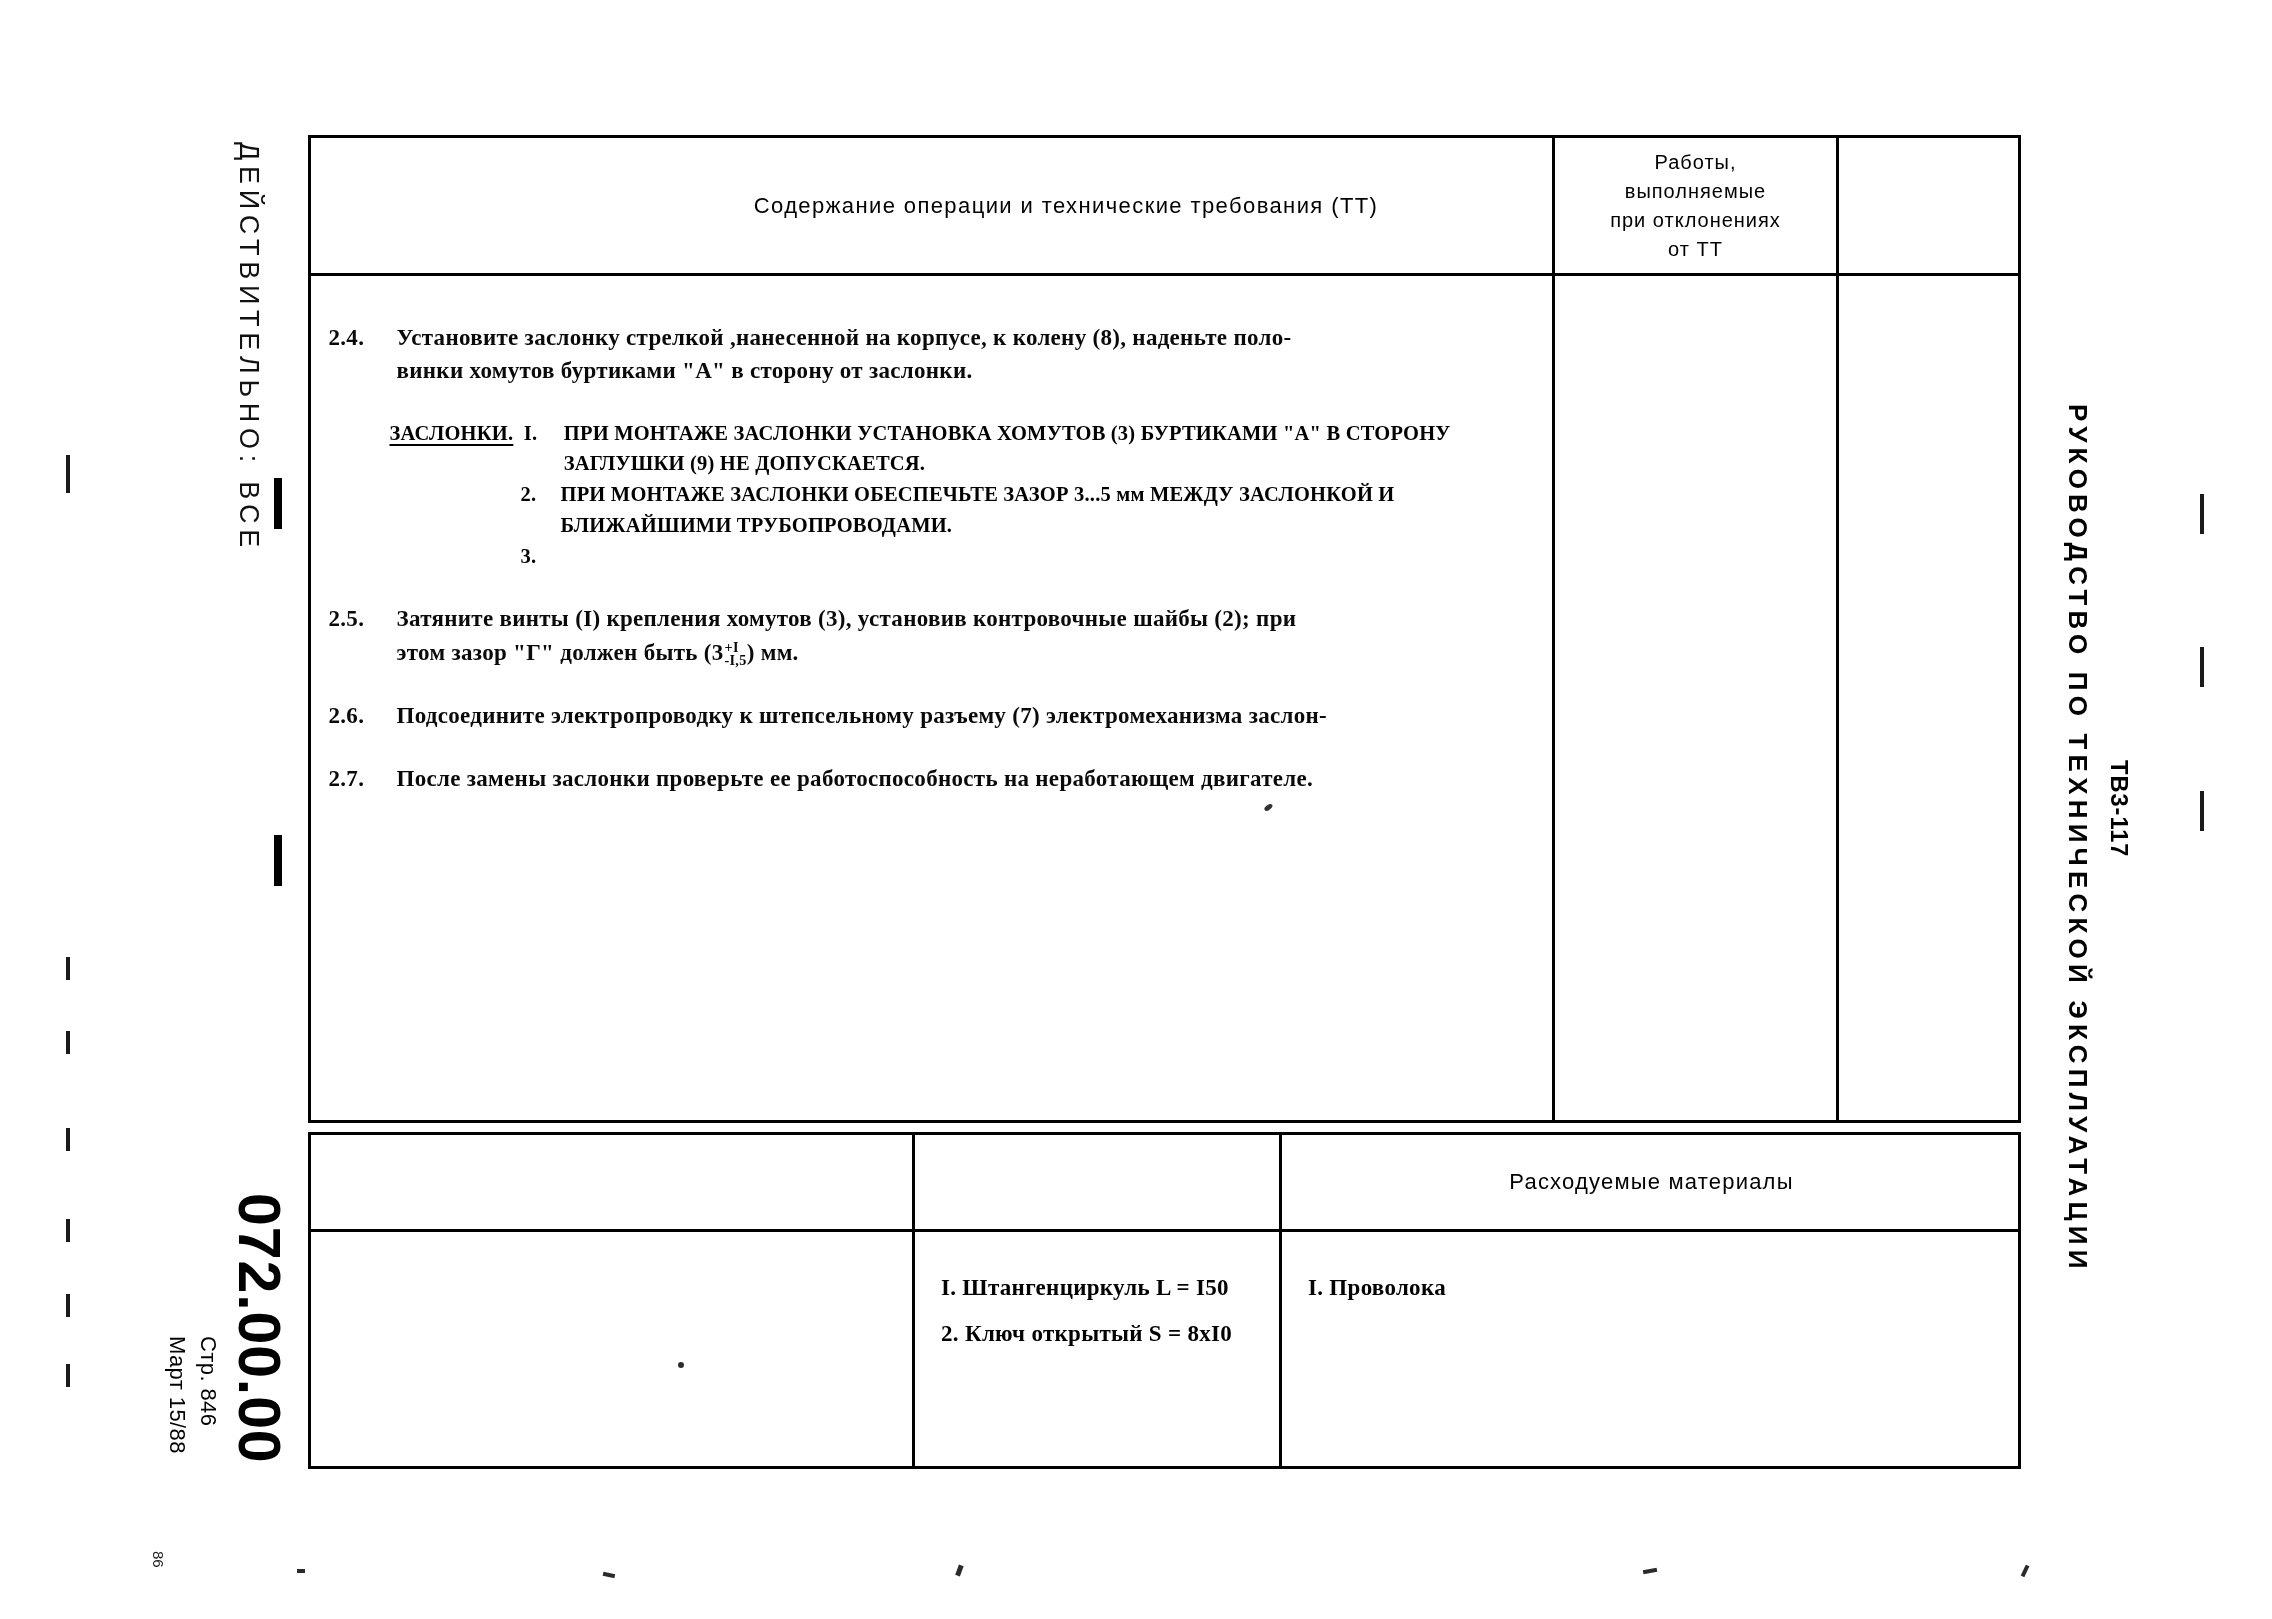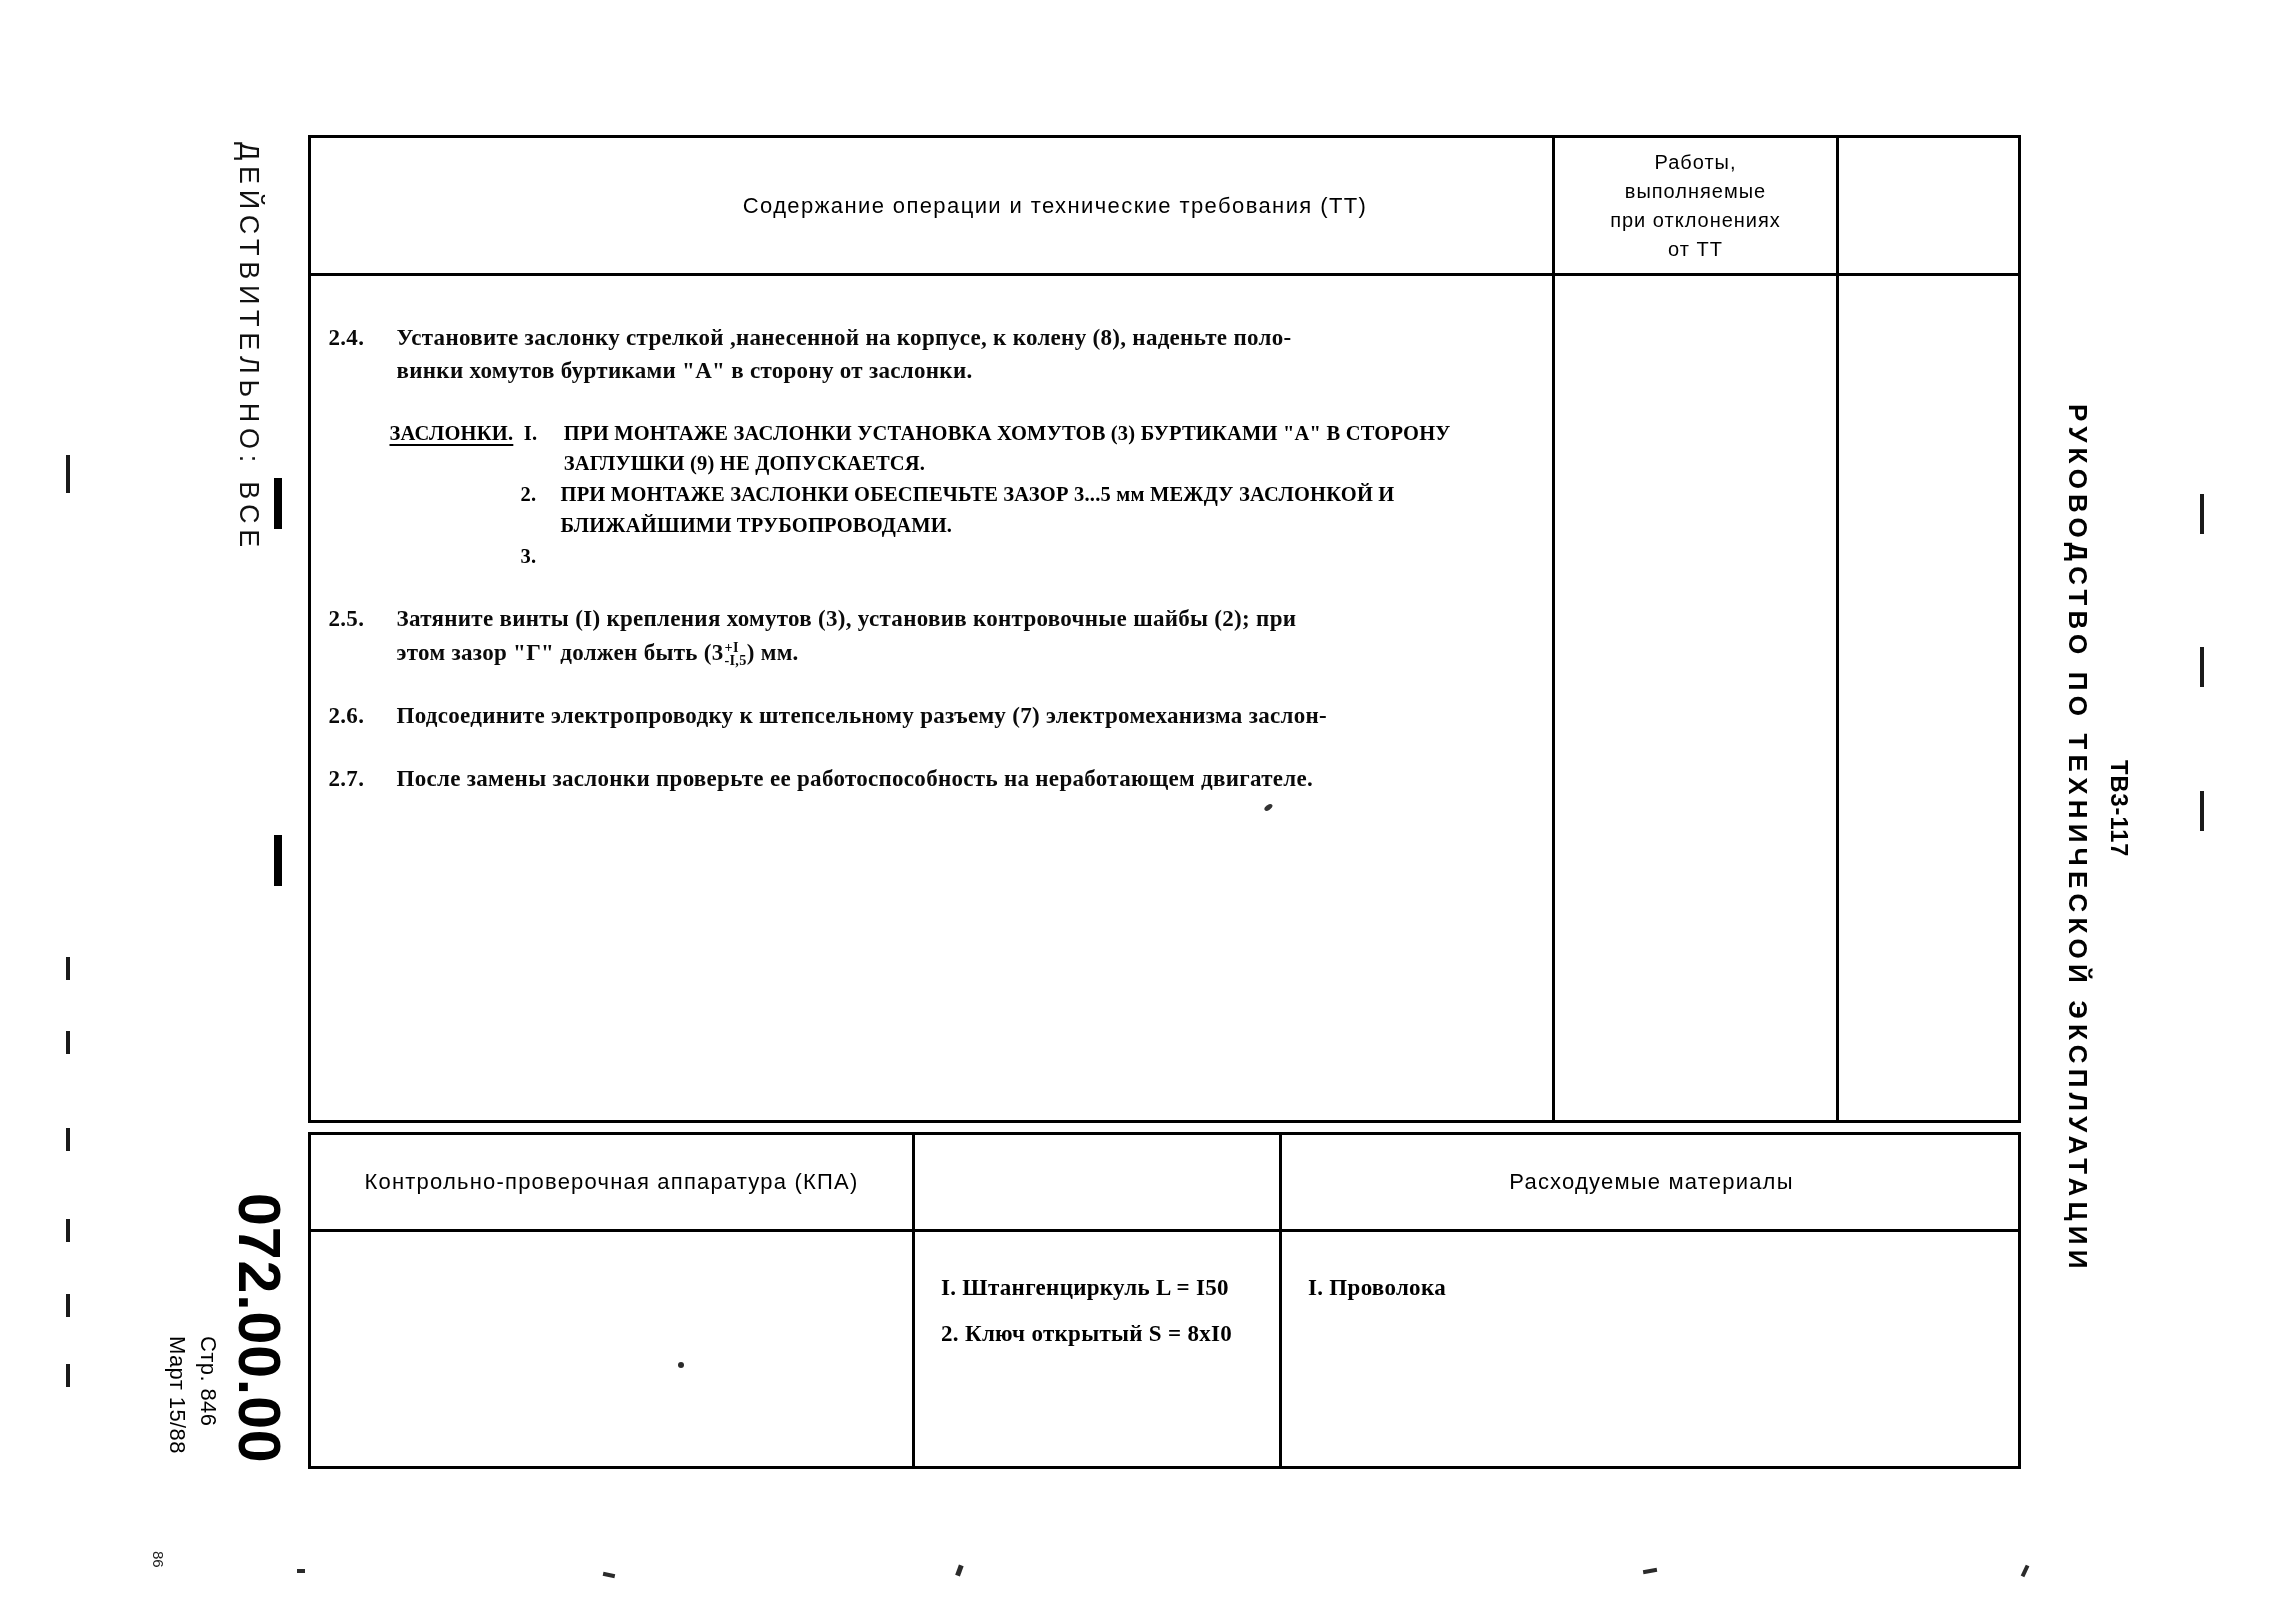--- a/index.html
+++ b/index.html
@@ -149,21 +149,21 @@
     align-items: center;
     justify-content: center;
     text-align: center;
     font-size: 22px;
     letter-spacing: 1.4px;
     line-height: 1.45;
     color: #000;
     padding: 0 8.7px;
     box-sizing: border-box;
   }
-  #hdr-content   { left: 0;      top: 0; width: 1488px; height: 135px; }
+  #hdr-content   { left: 11px;      top: 0; width: 1488px; height: 135px; }
   #hdr-deviation { left: 1244px; top: 0; width: 281px;  height: 135px; font-size: 20px; letter-spacing: 1px; border-radius: 14px;}
   #hdr-control   { left: 1528px; top: 0; width: 178px;  height: 135px; font-size: 20px; letter-spacing: 1px;}
 
   
   #ops-body {
     position: absolute;
     left: 0;
     top: 138px;
     width: 1241px;
     bottom: 0;
@@ -417,21 +417,20 @@
 
       <div class="smudge" style="left:953px; top:529px; width:8.7px; height:5.2px; transform:rotate(-35deg);"></div>
     </div>
   </div>
 
   <div class="tbl" id="bottom-table">
     <div class="vline" id="bcol-1"></div>
     <div class="vline" id="bcol-2"></div>
     <div class="hline" id="brow-1"></div>
 
-    <div class="bhdr" id="bhdr-kpa">Контрольно-проверочная аппаратура (КПА)</div>
     <div class="bhdr" id="bhdr-mat">Расходуемые материалы</div>
 
     <div class="bcell" id="bcell-kpa"></div>
 
     <div class="bcell" id="bcell-tools">
       <div class="row">I. Штангенциркуль L = I50</div>
       <div class="row">2. Ключ открытый S = 8xI0</div>
     </div>
 
     <div class="bcell" id="bcell-mat">

